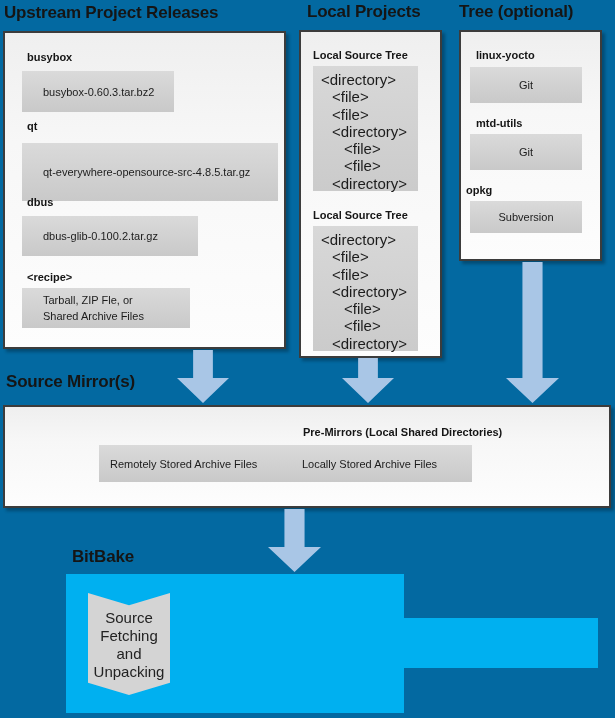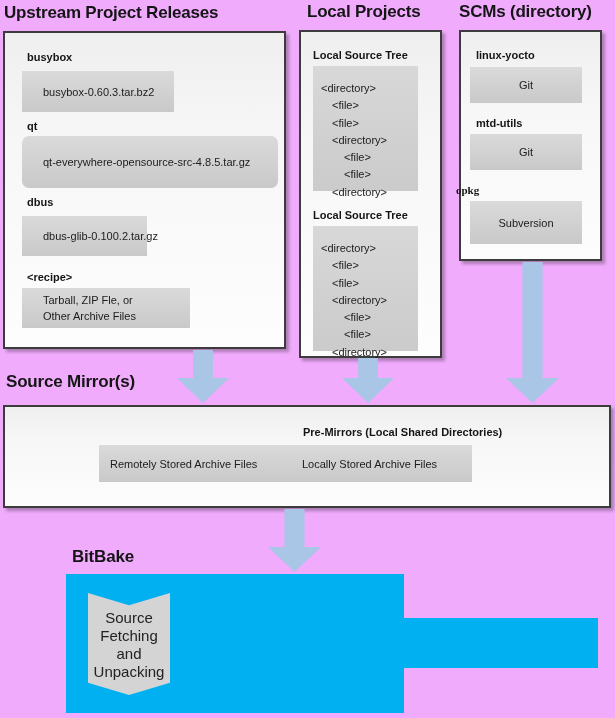--- a/index.html
+++ b/index.html
@@ -1,35 +1,35 @@
 <!DOCTYPE html>
 <html><head>
 <meta charset="utf-8">
 <style>
   * { margin:0; padding:0; box-sizing:border-box; }
   html,body { background:#ffffff; font-family:"Liberation Sans", sans-serif; }
-  .canvas { position:relative; width:615px; height:718px; background:#f0abfc; overflow:hidden; }
+  .canvas { position:relative; width:615px; height:718px; background:#0369a1; overflow:hidden; }
 
   .title { position:absolute; font-size:17px; font-weight:bold; color:#151515; white-space:nowrap; letter-spacing:-0.2px; }
 
   .outer-box { position:absolute; border:2px solid #3c3c3c;
                background:linear-gradient(180deg,#efefef 0%,#f7f7f7 35%,#fdfdfd 100%);
                box-shadow:3px 3px 3px rgba(0,0,0,0.28); }
 
   .entry-label { position:absolute; font-size:11px; font-weight:bold; color:#151515; white-space:nowrap; }
 
   .gray-box { position:absolute; background:linear-gradient(180deg,#dadada 0%,#c9c9c9 100%);
               color:#1c1c1c; font-size:11px; display:flex; align-items:center; white-space:nowrap; }
   .gray-box.pad-l { padding-left:21px; }
   .gray-box.pad-s { padding-left:11px; }
   .gray-box.center { justify-content:center; }
   .gray-box .two-line { line-height:16px; white-space:nowrap; }
 
   .tree-box { position:absolute; background:linear-gradient(180deg,#d8d8d8 0%,#cbcbcb 100%);
-              font-size:11px; color:#1c1c1c; padding-top:14px; }
+              font-size:15px; color:#1c1c1c; padding-top:5px; }
   .tree-line { line-height:17.3px; white-space:nowrap; }
   .tree-line.i0 { padding-left:8px; }
   .tree-line.i1 { padding-left:19px; }
   .tree-line.i2 { padding-left:31px; }
 
   .arrow-down { position:absolute; background:#a9c6e6;
     clip-path:polygon(31% 0, 69% 0, 69% calc(100% - 25px), 100% calc(100% - 25px),
                       50% 100%, 0 calc(100% - 25px), 31% calc(100% - 25px)); }
 
   .bb-rect { position:absolute; background:#00b0f0; }
@@ -38,40 +38,40 @@
              clip-path:polygon(0 0, 50% 12%, 100% 0, 100% 88%, 50% 100%, 0 88%);
              font-size:15px; line-height:18px; text-align:center; padding-top:16px; }
 </style>
 </head>
 <body>
 
 <div class="canvas">
 
   <div class="title" style="left:4px; top:3px;">Upstream Project Releases</div>
   <div class="title" style="left:307px; top:2px;">Local Projects</div>
-  <div class="title" style="left:459px; top:2px;">SCMs (directory)</div>
+  <div class="title" style="left:459px; top:2px;">Tree (optional)</div>
 
   <div class="outer-box" style="left:3px; top:31px; width:283px; height:318px;"></div>
   <div class="entry-label" style="left:27px; top:51px;">busybox</div>
   <div class="gray-box pad-l" style="left:22px; top:71px; width:152px; height:41px;">
     <span>busybox-0.60.3.tar.bz2</span>
   </div>
   <div class="entry-label" style="left:27px; top:120px;">qt</div>
-  <div class="gray-box pad-l" style="left:22px; top:136px; width:256px; height:52px;border-radius:7px;">
+  <div class="gray-box pad-l" style="left:22px; top:143px; width:256px; height:58px;">
     <span>qt-everywhere-opensource-src-4.8.5.tar.gz</span>
   </div>
   <div class="entry-label" style="left:27px; top:196px;">dbus</div>
-  <div class="gray-box pad-l" style="left:22px; top:216px; width:125px; height:40px;">
+  <div class="gray-box pad-l" style="left:22px; top:216px; width:176px; height:40px;">
     <span>dbus-glib-0.100.2.tar.gz</span>
   </div>
   <div class="entry-label" style="left:27px; top:271px;">&lt;recipe&gt;</div>
   <div class="gray-box pad-l" style="left:22px; top:288px; width:168px; height:40px;">
     <div class="two-line">
       <div>Tarball, ZIP Fle, or</div>
-      <div>Other Archive Files</div>
+      <div>Shared Archive Files</div>
     </div>
   </div>
 
   <div class="outer-box" style="left:299px; top:30px; width:143px; height:328px;"></div>
   <div class="entry-label" style="left:313px; top:49px;">Local Source Tree</div>
   <div class="tree-box" style="left:313px; top:66px; width:105px; height:125px;">
     <div class="tree-line i0">&lt;directory&gt;</div>
     <div class="tree-line i1">&lt;file&gt;</div>
     <div class="tree-line i1">&lt;file&gt;</div>
     <div class="tree-line i1">&lt;directory&gt;</div>
@@ -92,22 +92,22 @@
 
   <div class="outer-box" style="left:459px; top:30px; width:143px; height:231px;"></div>
   <div class="entry-label" style="left:476px; top:49px;">linux-yocto</div>
   <div class="gray-box center" style="left:470px; top:67px; width:112px; height:36px;">
     <span>Git</span>
   </div>
   <div class="entry-label" style="left:476px; top:117px;">mtd-utils</div>
   <div class="gray-box center" style="left:470px; top:134px; width:112px; height:36px;">
     <span>Git</span>
   </div>
-  <div class="entry-label" style="left:456px; top:184px;font-family:Liberation Serif, serif;">opkg</div>
-  <div class="gray-box center" style="left:470px; top:201px; width:112px; height:43px;">
+  <div class="entry-label" style="left:466px; top:184px;">opkg</div>
+  <div class="gray-box center" style="left:470px; top:201px; width:112px; height:32px;">
     <span>Subversion</span>
   </div>
 
   <div class="arrow-down" style="left:177px; top:350px; width:52px; height:53px;"></div>
   <div class="arrow-down" style="left:342px; top:358px; width:52px; height:45px;"></div>
   <div class="arrow-down" style="left:506px; top:262px; width:53px; height:141px;"></div>
 
   <div class="title" style="left:6px; top:372px;">Source Mirror(s)</div>
   <div class="outer-box" style="left:3px; top:405px; width:608px; height:103px;"></div>
   <div class="entry-label" style="left:104px; top:444px;">Mirrors</div>

